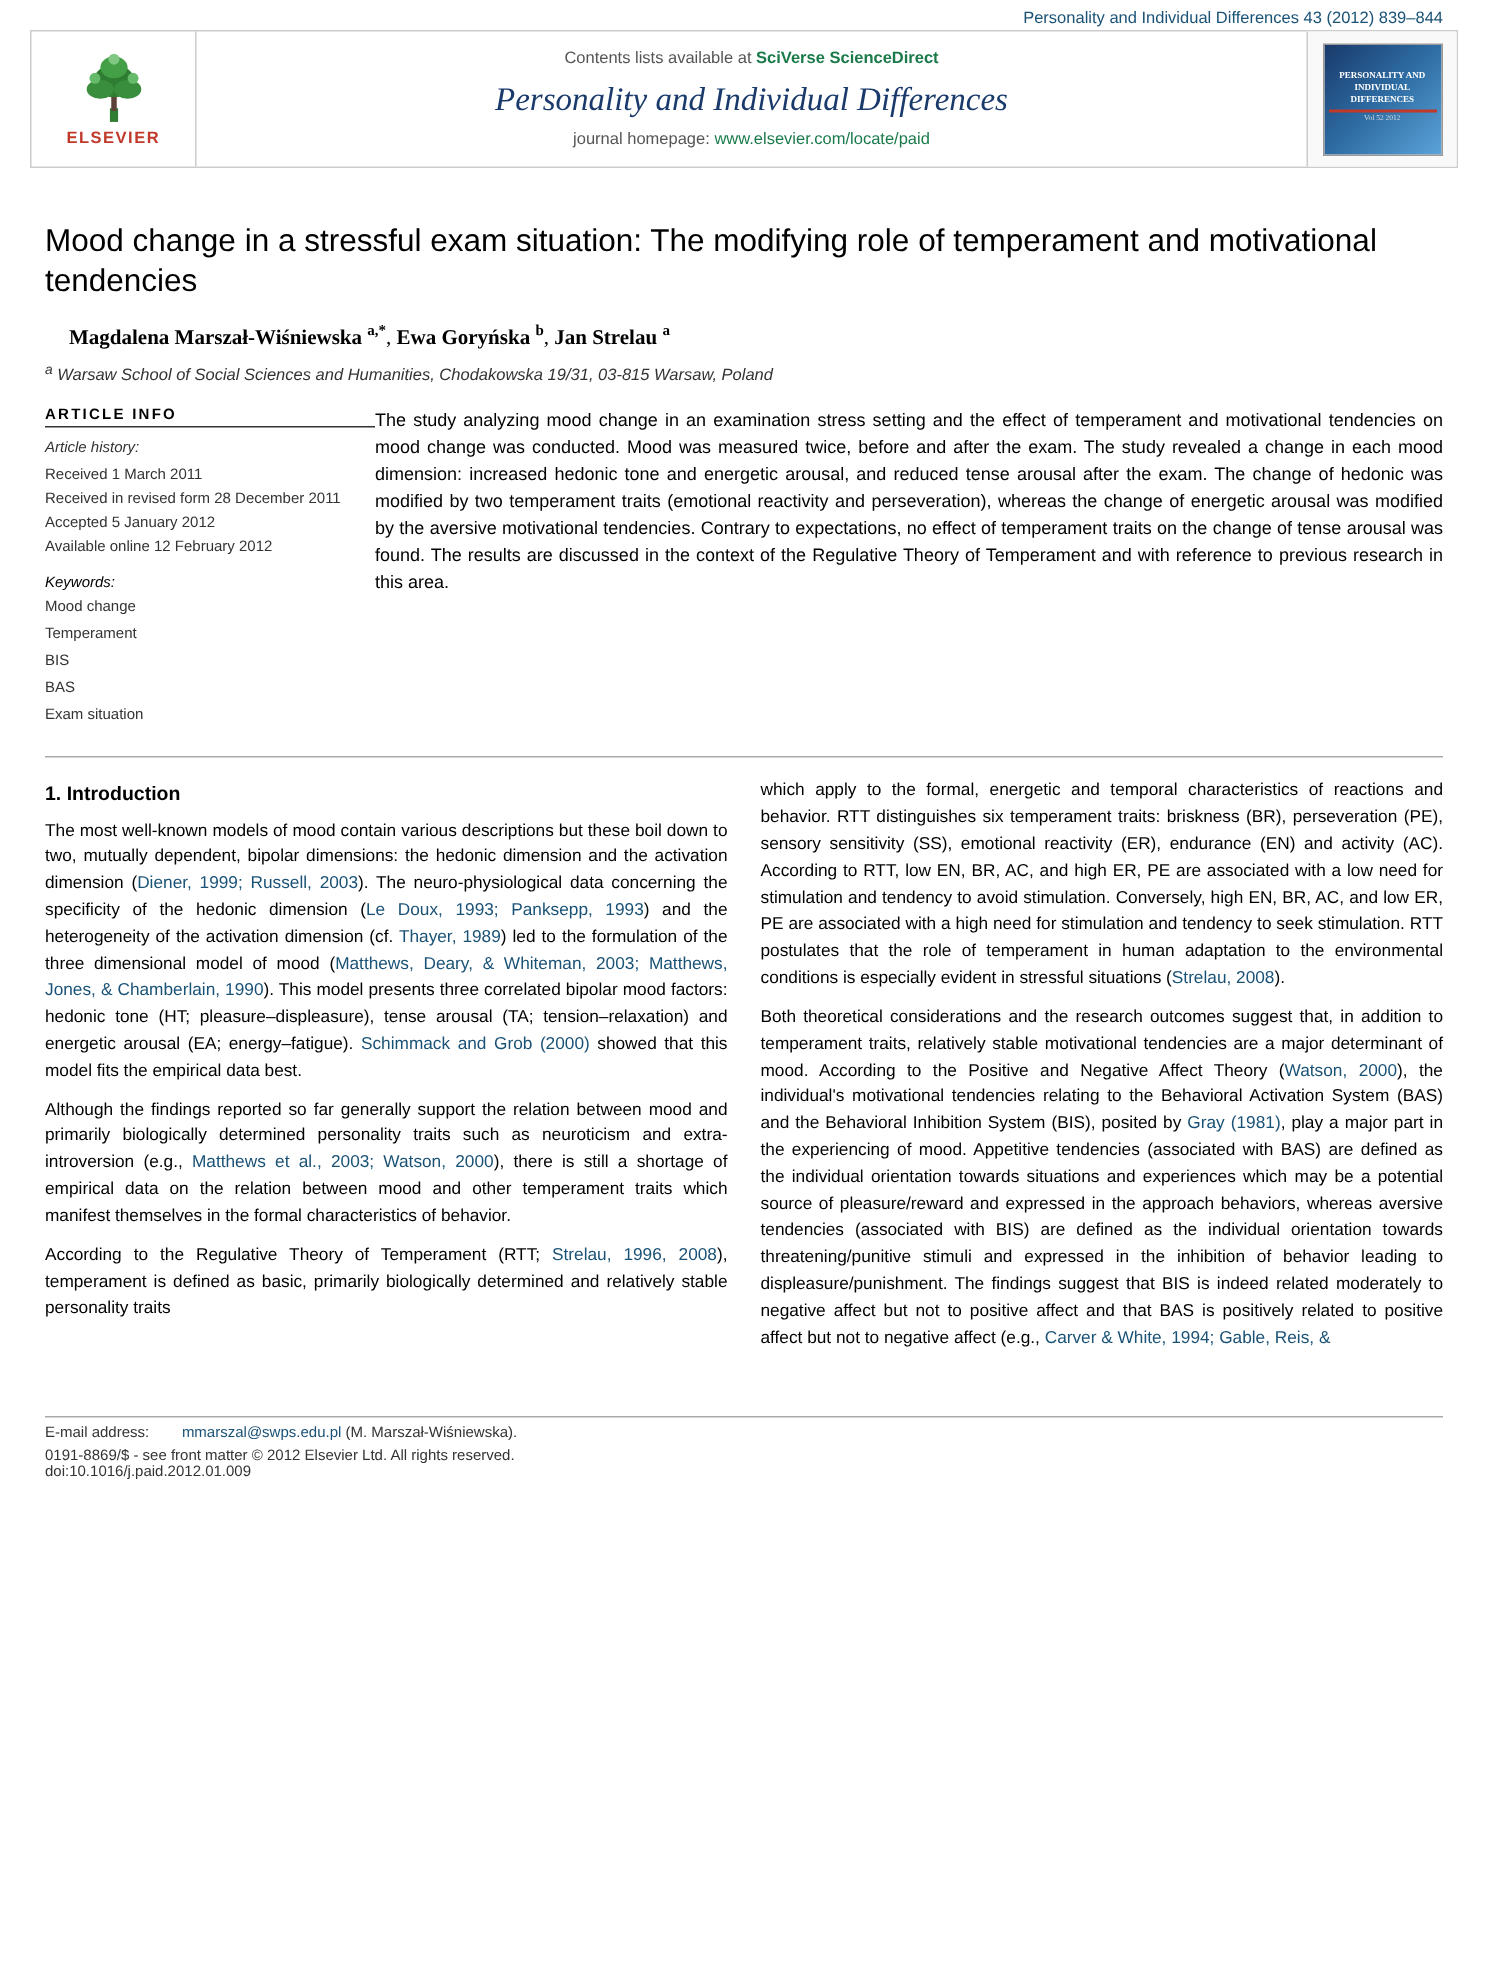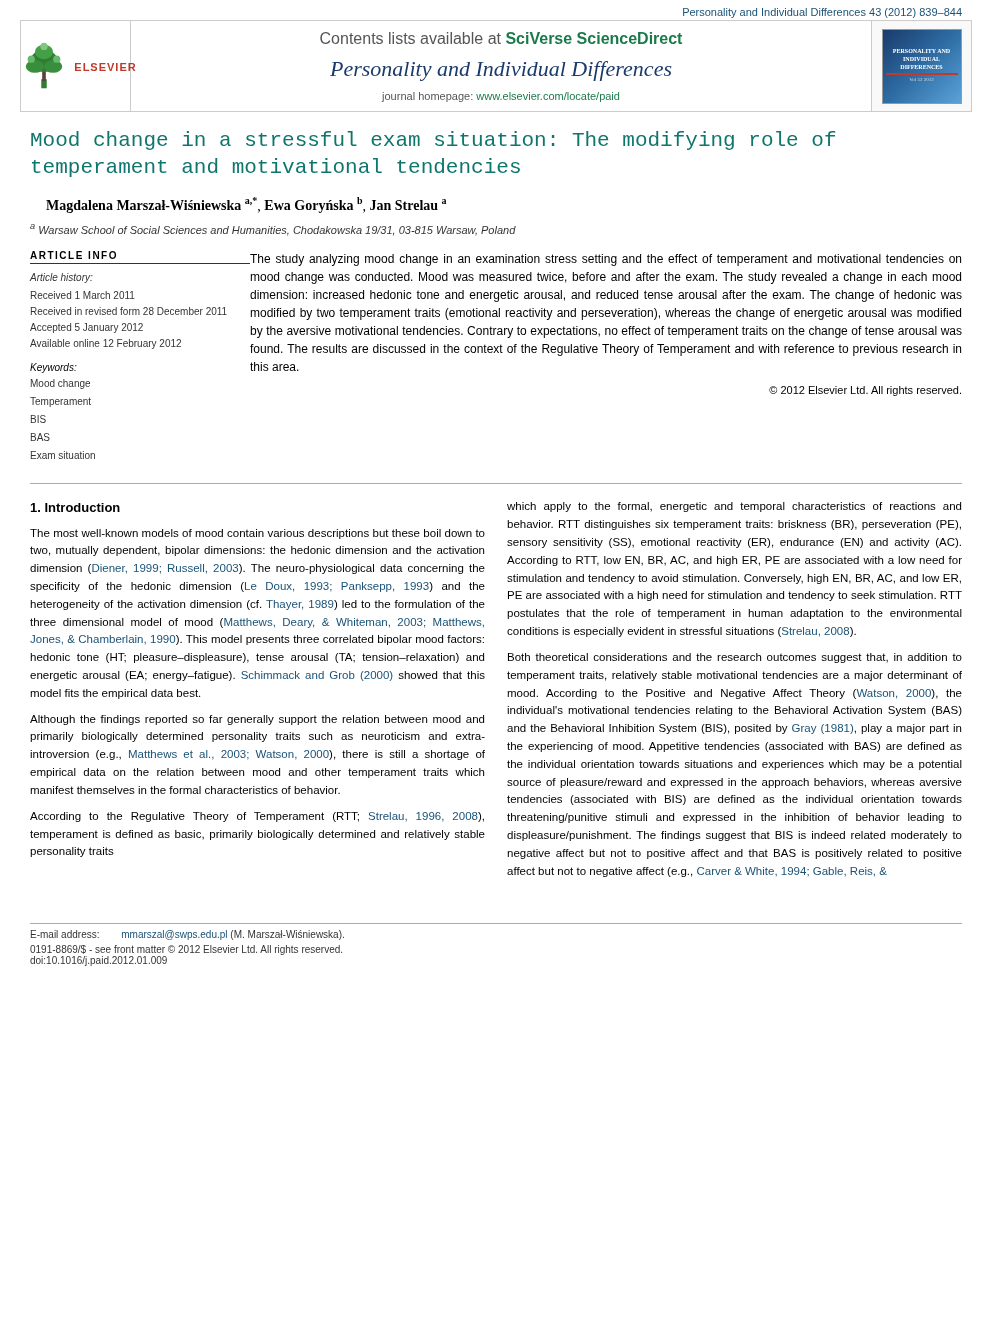--- a/index.html
+++ b/index.html
@@ -34,21 +34,21 @@
       min-height: 90px;
       border-right: 1px solid #ccc;
       display: flex;
       align-items: center;
       justify-content: center;
       padding: 8px;
     }
 
     .elsevier-logo {
       display: flex;
-      flex-direction: row;
+      flex-direction: column;
       align-items: center;
     }
 
     .elsevier-tree {
       width: 60px;
       height: 50px;
     }
 
     .elsevier-text {
       font-family: Arial, sans-serif;
@@ -62,21 +62,21 @@
     .journal-header-center {
       flex: 1;
       display: flex;
       flex-direction: column;
       align-items: center;
       justify-content: center;
       padding: 8px 20px;
     }
 
     .sciverse-line {
-      font-size: 16px;
+      font-size: 11px;
       font-family: Arial, sans-serif;
       color: #555;
       margin-bottom: 4px;
     }
 
     .journal-title-main {
       font-size: 22px;
       font-family: 'Times New Roman', serif;
       color: #1a3a6b;
       font-style: italic;
@@ -118,26 +118,26 @@
     }
 
     
     .main-content {
       padding: 5px 30px 20px 30px;
     }
 
     
     .article-title {
       font-size: 21px;
-      font-family: Liberation Mono, monospace;
-      color: #0f766e;
+      font-family: Liberation Sans, sans-serif;
+      color: #000000;
       font-weight: normal;
       line-height: 1.3;
       margin-bottom: 14px;
-      margin-top: 0;
+      margin-top: 20px;
     }
 
     
     .authors {
       font-size: 14px;
       font-family: Liberation Serif, serif;
       margin-bottom: 6px;
       color: #000;
       padding-left: 16px;
     }
@@ -391,21 +391,20 @@
           <div>Temperament</div>
           <div>BIS</div>
           <div>BAS</div>
           <div>Exam situation</div>
         </div>
       </div>
     </div>
 
     <div class="col-right">
       <p class="abstract-text">The study analyzing mood change in an examination stress setting and the effect of temperament and motivational tendencies on mood change was conducted. Mood was measured twice, before and after the exam. The study revealed a change in each mood dimension: increased hedonic tone and energetic arousal, and reduced tense arousal after the exam. The change of hedonic was modified by two temperament traits (emotional reactivity and perseveration), whereas the change of energetic arousal was modified by the aversive motivational tendencies. Contrary to expectations, no effect of temperament traits on the change of tense arousal was found. The results are discussed in the context of the Regulative Theory of Temperament and with reference to previous research in this area.</p>
-      <div class="abstract-copyright">© 2012 Elsevier Ltd. All rights reserved.</div>
     </div>
 
   </div>
 
   <hr class="section-divider">
 
   <div class="body-two-col">
 
     <div class="body-col">
       <div class="section-title">1. Introduction</div>

